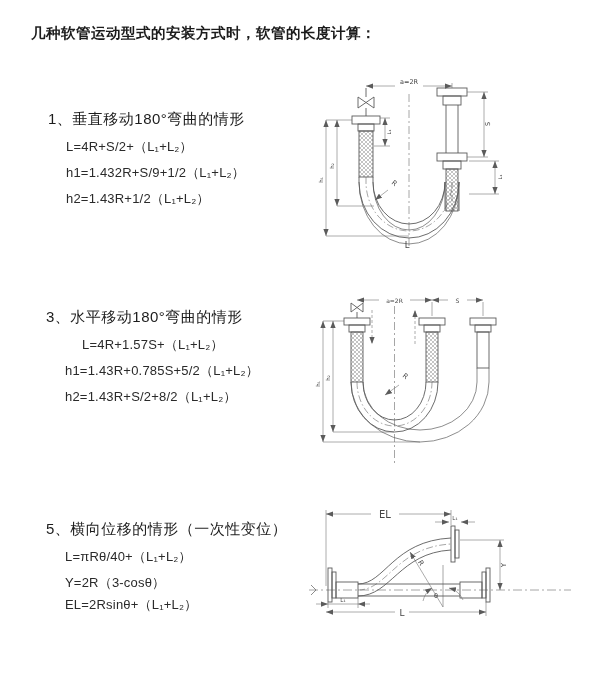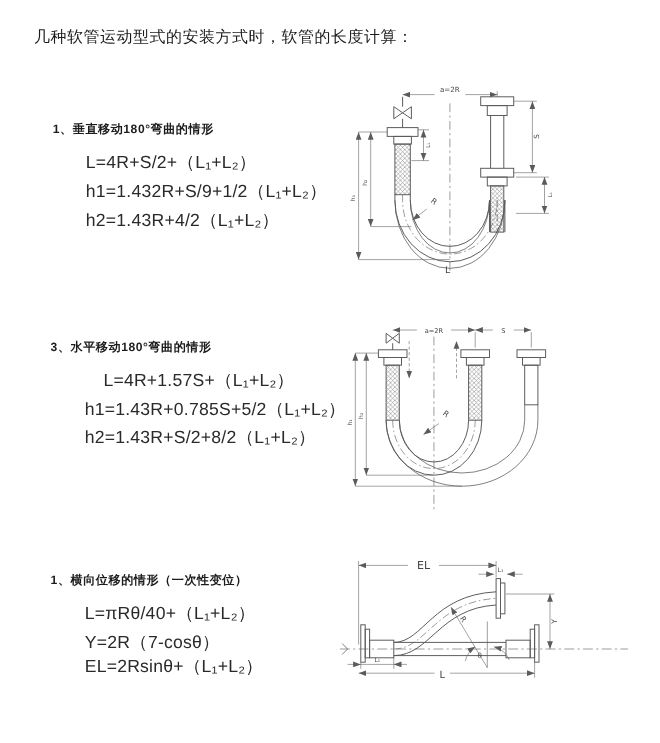--- a/index.html
+++ b/index.html
@@ -3,53 +3,52 @@
 <meta charset="utf-8">
 <style>
   html,body{margin:0;padding:0;}
   body{
     width:600px;height:675px;position:relative;overflow:hidden;
     background:#ffffff;
     font-family:"Liberation Sans","DejaVu Sans",sans-serif;
   }
   .page-title{
     position:absolute;left:31px;top:24px;
-    font-size:14.5px;font-weight:normal;color:#1c1c1c;letter-spacing:0.5px;
+    font-size:14.5px;font-weight:bold;color:#1c1c1c;letter-spacing:0.5px;
     white-space:nowrap;
   }
   .sec-heading{
-    position:absolute;font-size:11px;font-weight:bold;color:#1c1c1c;
+    position:absolute;font-size:15px;font-weight:normal;color:#1c1c1c;
     letter-spacing:0.5px;white-space:nowrap;
   }
   .formula{
-    position:absolute;font-size:16px;color:#2a2a2a;white-space:nowrap;
+    position:absolute;font-size:13px;color:#2a2a2a;white-space:nowrap;
     letter-spacing:0.2px;
-    margin-left:12px;
   }
   svg.diag{position:absolute;}
   svg text{font-family:"DejaVu Sans","Liberation Sans",sans-serif;fill:#444;}
 </style>
 </head>
 <body>
 
 <div class="page-title">几种软管运动型式的安装方式时，软管的长度计算：</div>
 
 <div class="sec-heading" style="left:48px;top:110px">1、垂直移动180°弯曲的情形</div>
 <div class="formula" style="left:66px;top:138px">L=4R+S/2+（L₁+L₂）</div>
 <div class="formula" style="left:66px;top:164px">h1=1.432R+S/9+1/2（L₁+L₂）</div>
-<div class="formula" style="left:66px;top:190px">h2=1.43R+4/2（L₁+L₂）</div>
+<div class="formula" style="left:66px;top:190px">h2=1.43R+1/2（L₁+L₂）</div>
 
 <div class="sec-heading" style="left:46px;top:308px">3、水平移动180°弯曲的情形</div>
 <div class="formula" style="left:82px;top:336px">L=4R+1.57S+（L₁+L₂）</div>
 <div class="formula" style="left:65px;top:362px">h1=1.43R+0.785S+5/2（L₁+L₂）</div>
 <div class="formula" style="left:65px;top:388px">h2=1.43R+S/2+8/2（L₁+L₂）</div>
 
-<div class="sec-heading" style="left:46px;top:520px">1、横向位移的情形（一次性变位）</div>
+<div class="sec-heading" style="left:46px;top:520px">5、横向位移的情形（一次性变位）</div>
 <div class="formula" style="left:65px;top:548px">L=πRθ/40+（L₁+L₂）</div>
-<div class="formula" style="left:65px;top:574px">Y=2R（7-cosθ）</div>
+<div class="formula" style="left:65px;top:574px">Y=2R（3-cosθ）</div>
 <div class="formula" style="left:65px;top:596px">EL=2Rsinθ+（L₁+L₂）</div>
 
 <svg class="diag" style="left:312px;top:76px" width="268" height="178" viewBox="0 0 268 178">
   <defs>
     <marker id="ar1" viewBox="0 0 8 6" refX="8" refY="3" markerWidth="7" markerHeight="5.5" orient="auto-start-reverse" markerUnits="userSpaceOnUse">
       <path d="M0,0L8,3L0,6Z" fill="#5b5b5b"></path>
     </marker>
     <pattern id="hx1" width="4" height="4" patternUnits="userSpaceOnUse">
       <path d="M0,4L4,0M0,0L4,4" stroke="#888" stroke-width="0.5"></path>
     </pattern>

